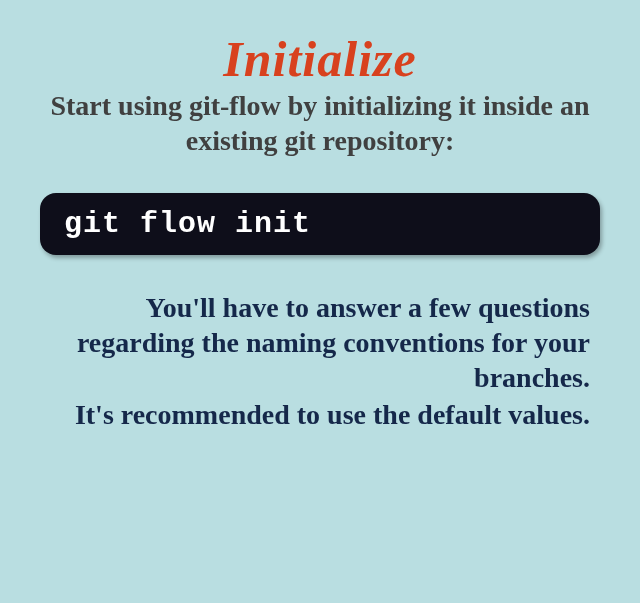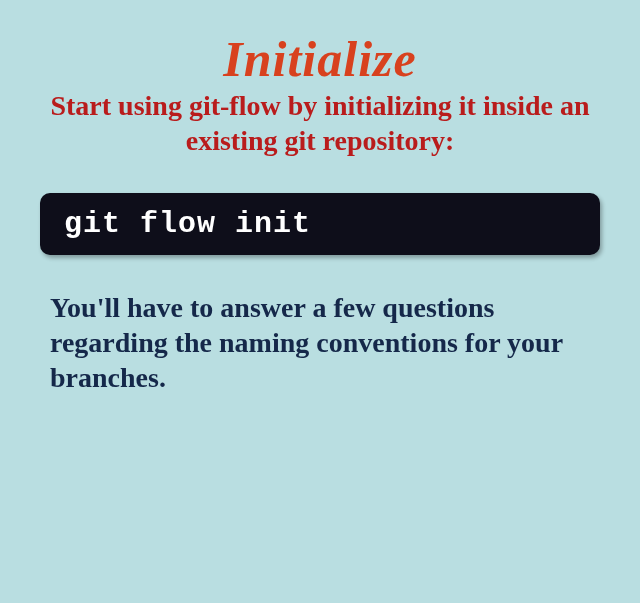--- a/index.html
+++ b/index.html
@@ -20,39 +20,39 @@
       font-size: 50px;
       font-weight: bold;
       font-style: italic;
       color: #d8411e;
       letter-spacing: 1px;
     }
     .intro-text {
       text-align: center;
       font-size: 28px;
       font-weight: bold;
-      color: #b91c1c;
+      color: #404040;
       line-height: 1.25;
       margin-bottom: 35px;
       padding: 0 10px;
     }
     .code-block {
       background-color: #0e0e1a;
       color: #ffffff;
       font-family: 'Consolas', 'Monaco', 'Courier New', monospace;
       font-size: 30px;
       font-weight: bold;
       padding: 14px 24px;
-      border-radius: 10px;
+      border-radius: 16px;
       margin: 0 0 35px 0;
       letter-spacing: 1px;
       box-shadow: 2px 3px 4px rgba(0,0,0,0.3);
     }
     .body-text {
-      text-align: left;
+      text-align: right;
       font-size: 28px;
       font-weight: bold;
       color: #15284a;
       line-height: 1.25;
       padding: 0 10px;
     }
     .body-text .line2 {
       display: block;
       margin-top: 2px;
     }
@@ -61,13 +61,14 @@
 <body>
 
 <h1 class="heading">Initialize</h1>
 
 <p class="intro-text">Start using git-flow by initializing it inside an existing git repository:</p>
 
 <div class="code-block">git flow init</div>
 
 <p class="body-text">
   <span>You'll have to answer a few questions regarding the naming conventions for your branches.</span>
+  <span class="line2">It's recommended to use the default values.</span>
 </p>
 
 </body></html>

